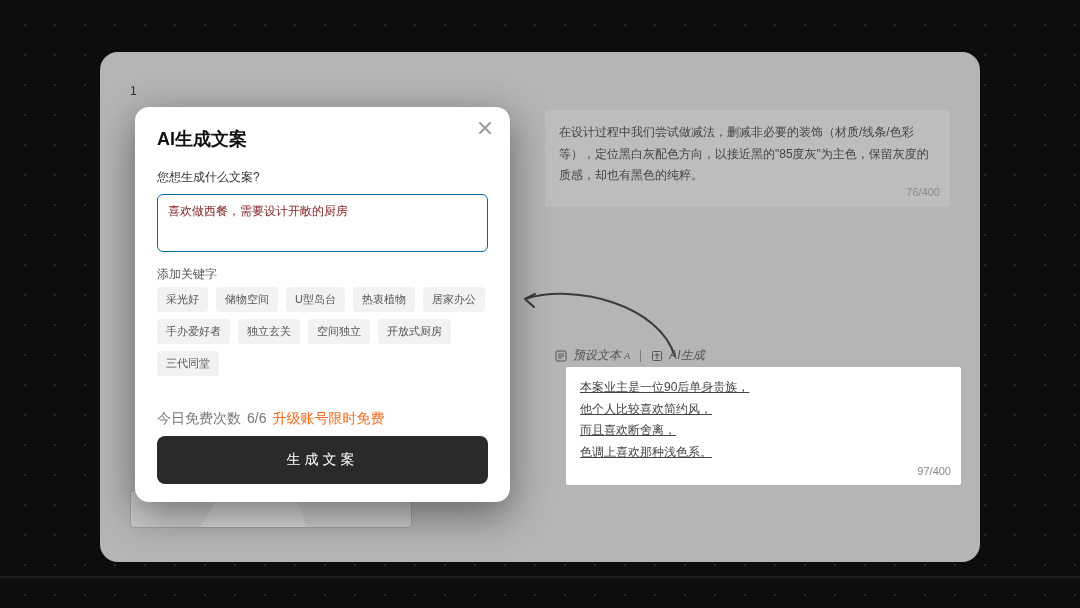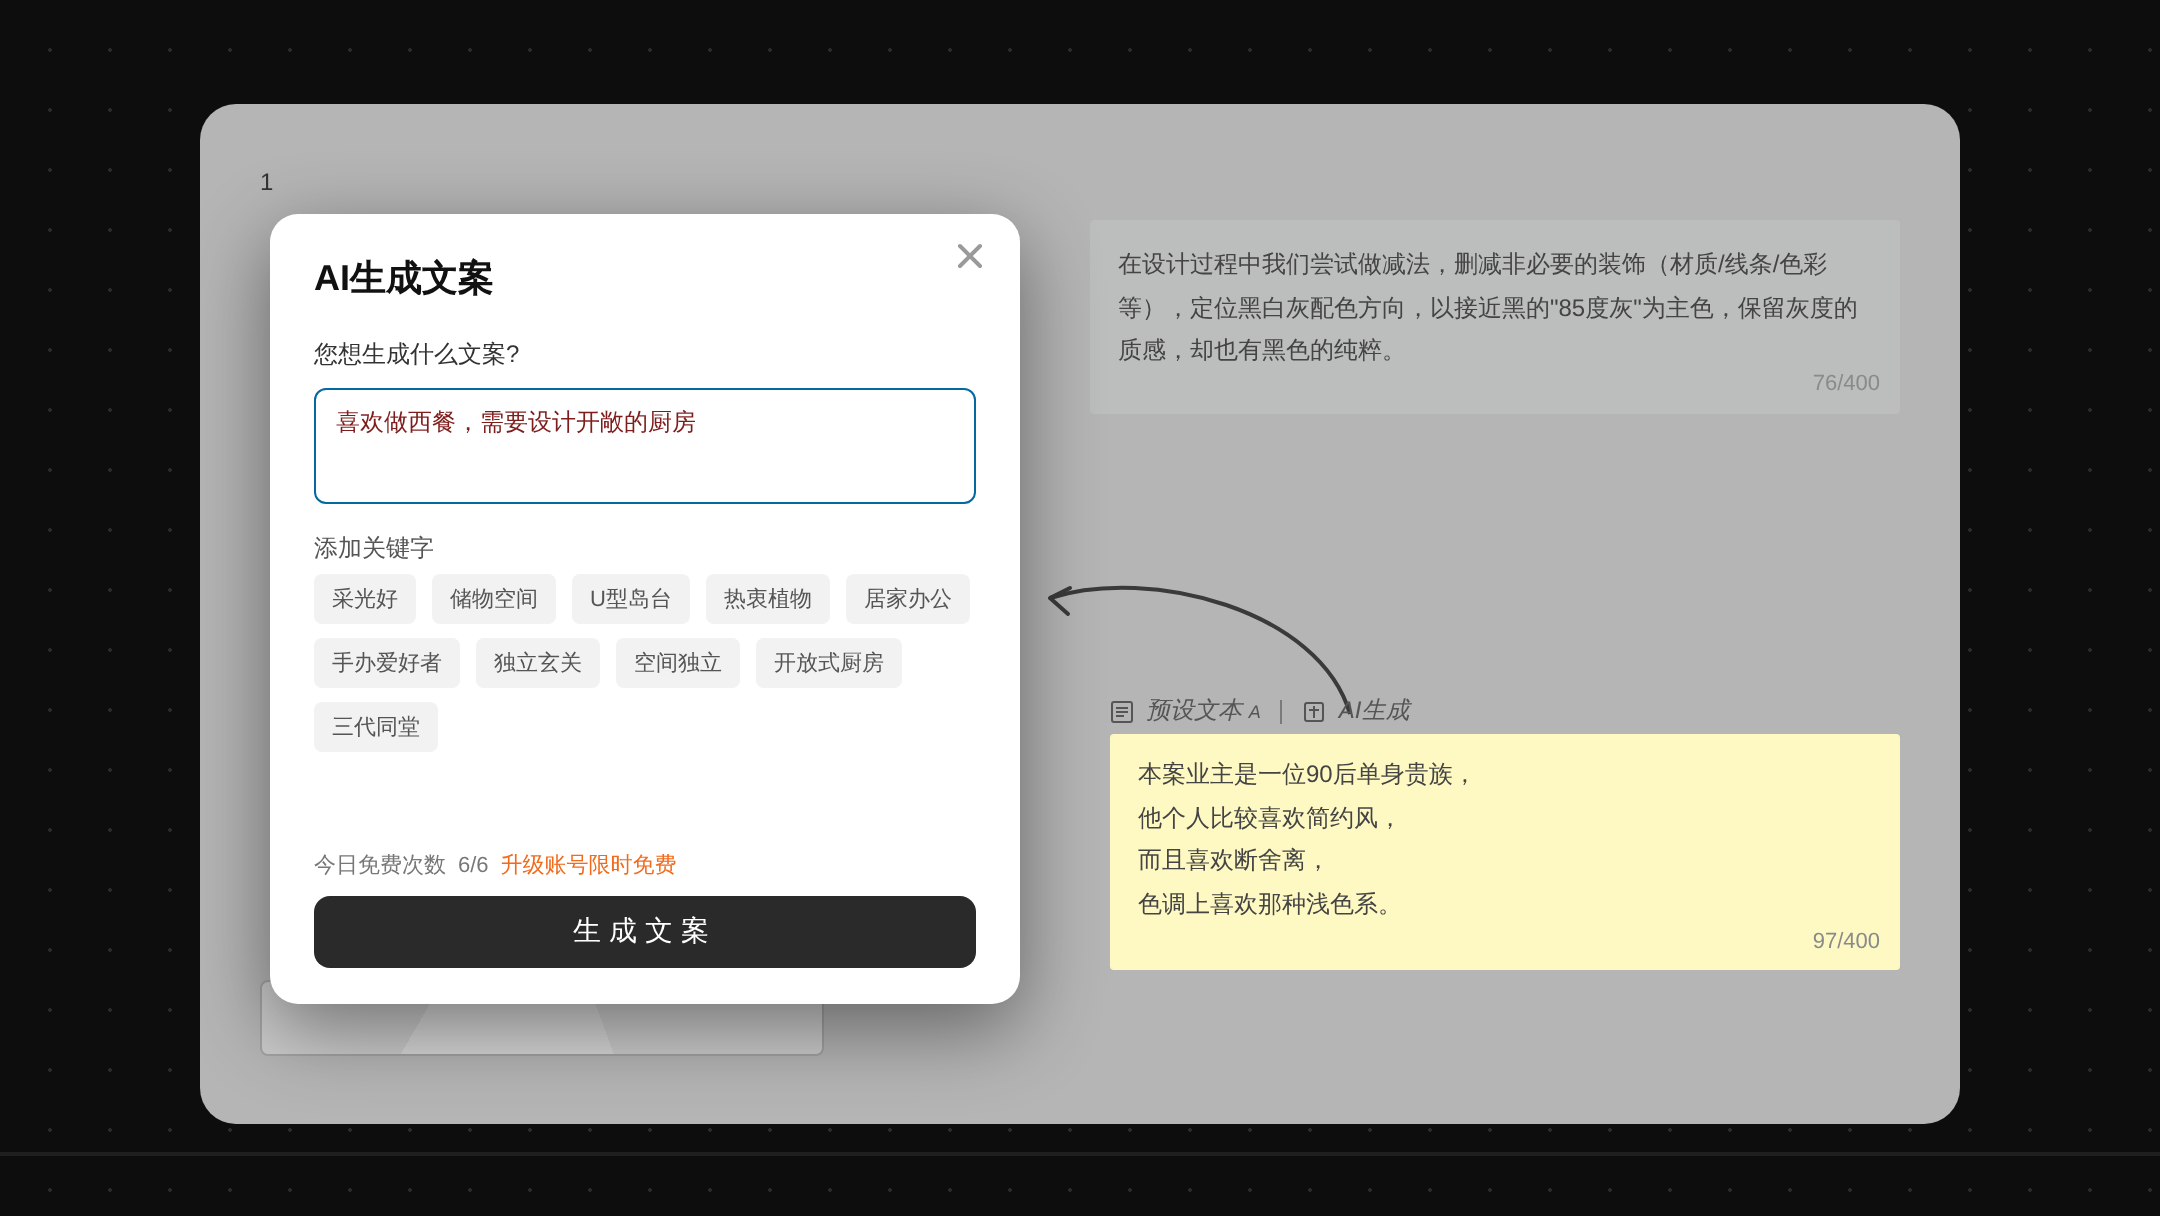--- a/index.html
+++ b/index.html
@@ -106,30 +106,31 @@
     width: 1px;
     height: 12px;
     background: #7a7a7a;
     margin: 0 4px;
   }
   .tab-label { user-select: none; font-style: italic; }
 
   
   .br-card {
     position: absolute;
-    left: 455px;
+    left: 466px;
     top: 315px;
     width: 395px;
-    background: #fef9c3;
+    background: #ffffff;
     padding: 10px 14px 22px 14px;
     border-radius: 2px;
     font-size: 12px;
     line-height: 1.8;
     color: #444;
     box-sizing: border-box;
+    text-decoration: underline;
   }
   .counter-br {
     position: absolute;
     right: 10px;
     bottom: 4px;
     font-size: 11px;
     color: #8a8a8a;
   }
 
   
@@ -213,35 +214,35 @@
     cursor: pointer;
     user-select: none;
   }
   .modal .footer {
     position: absolute;
     left: 22px;
     right: 22px;
     bottom: 18px;
   }
   .quota {
-    font-size: 11px;
+    font-size: 14px;
     color: #777;
     margin-bottom: 8px;
     display: flex;
     gap: 6px;
     align-items: baseline;
     margin-top: 36px;
   }
   .quota .upgrade {
     color: #f26a1b;
     cursor: pointer;
   }
   .gen-btn {
     width: 100%;
-    height: 36px;
+    height: 48px;
     background: #2a2a2a;
     color: #fff;
     border: none;
     border-radius: 8px;
     font-size: 14px;
     letter-spacing: 4px;
     cursor: pointer;
   }
 </style>
 </head>

